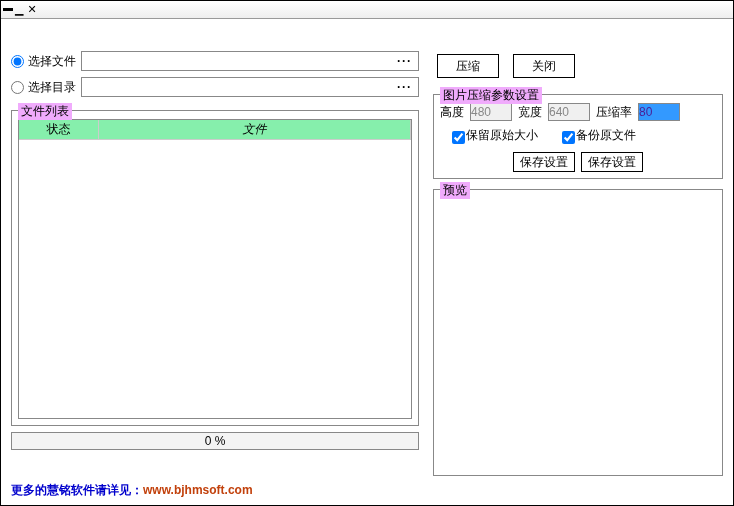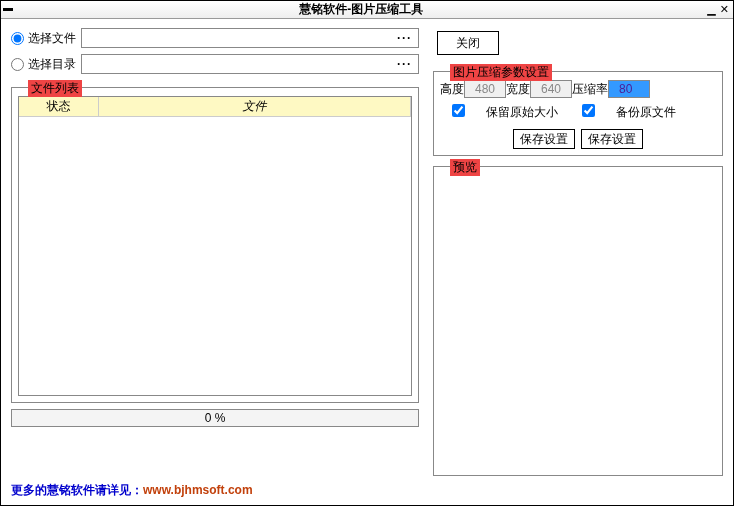--- a/index.html
+++ b/index.html
@@ -4,73 +4,72 @@
 <style>
 * { box-sizing: border-box; margin: 0; padding: 0; font-family: "Microsoft YaHei", SimSun, Arial, sans-serif; font-size: 12px; }
 body { background: #fff; width: 734px; height: 506px; overflow: hidden; }
 .window { width: 734px; height: 506px; border: 1px solid #000; background: #fff; display: flex; flex-direction: column; }
 .titlebar { height: 18px; background: linear-gradient(#fff,#eee); border-bottom: 1px solid #999; display: flex; align-items: center; position: relative; }
 .titlebar-left { width: 14px; display:flex; align-items:center; justify-content:center; }
 .titlebar-left svg { width:10px; height:4px; }
 .titlebar-title { flex: 1; text-align: center; font-weight: bold; font-size: 12px; }
 .titlebar-ctrl { display:flex; align-items:center; gap:4px; padding-right:4px; }
 .titlebar-ctrl span { cursor: default; font-size: 11px; line-height: 1; }
-.content { flex:1; padding: 8px 10px 6px 10px; display:flex; flex-direction:column; }
+.content { flex:1; padding: 8px 10px 6px 10px; display:flex; flex-direction:column;margin-top:23px; }
 .main-row { display:flex; gap:14px; flex:1; min-height:0; }
 .left-col { width: 408px; display:flex; flex-direction:column; }
 .right-col { flex:1; display:flex; flex-direction:column; }
 
 .file-select-row { display:flex; align-items:center; height:22px; margin-bottom:4px; }
 .radio-wrap { display:flex; align-items:center; width:70px; }
 .radio-wrap input { margin-right:4px; }
 .path-input { flex:1; height:20px; border:1px solid #888; padding:0 4px; background:#fff; display:flex; align-items:center; justify-content:flex-end; }
 .path-ellipsis { font-weight:bold; letter-spacing:1px; cursor:pointer; padding:0 2px; }
 
 .groupbox { border:1px solid #888; margin-top:8px; position:relative; padding:8px 6px 6px 6px; }
-.groupbox-title { position:absolute; top:-8px; left:16px; background:#ef4444; padding:0 3px; }
+.groupbox-title { position:absolute; top:-8px; left:6px; background:#f0abfc; padding:0 3px; }
 .filelist-group { flex:none; }
 .filelist-box { border:1px solid #888; height:300px; background:#fff; }
-.fl-header { display:flex; height:20px; border-bottom:1px solid #ccc; background:#fef9c3; }
+.fl-header { display:flex; height:20px; border-bottom:1px solid #ccc; background:#86efac; }
 .fl-header div { border-right:1px solid #ccc; display:flex; align-items:center; justify-content:center; }
 .fl-status { width:80px; }
 .fl-file { flex:1;font-style:italic; }
 .fl-body { height:calc(100% - 20px); overflow:auto; }
 
 .progress-label { margin-top:10px; }
 .progress-bar { margin-top:6px; height:18px; border:1px solid #888; background:#f4f4f4; display:flex; align-items:center; justify-content:center; font-size:11px; }
 
 .btn-row { display:flex; gap:14px; padding-left:4px; margin-top:4px; margin-bottom:8px; }
 .btn { height:24px; border:1px solid #000; background:#fff; padding:0 18px; cursor:pointer; display:inline-flex; align-items:center; justify-content:center; }
 .btn-sm { height:20px; padding:0 6px; border:1px solid #000; background:#fff; cursor:pointer; display:inline-flex; align-items:center; justify-content:center; }
 
-.param-group .row { display:flex; align-items:center; margin-bottom:6px; }
-.num-in { width:42px; height:18px; border:1px solid #888; background:#f0f0f0; color:#888; padding:0 10px; }
+.param-group .row { display:flex; align-items:center; gap:6px; margin-bottom:6px; }
+.num-in { width:42px; height:18px; border:1px solid #888; background:#f0f0f0; color:#888; padding:0 0; }
 .num-in.active { background:#fff; color:#000; }
 .num-in.sel { background:#3399ff; color:#4c1d95; }
 .chk-row { display:flex; gap:24px; padding-left:12px; margin-bottom:8px; }
-.chk-row label { display:flex; align-items:flex-start; gap:21px; }
+.chk-row label { display:flex; align-items:flex-end; gap:1px; }
 .btn-inner-row { display:flex; gap:6px; justify-content:center; }
 
 .preview-group { flex:1; margin-top:10px; }
 .preview-body { width:100%; height:100%; min-height:236px; }
 
 .footer-link { margin-top:6px; color:#0000cc; font-weight:bold; }
 .footer-link a { color:#c2410c; text-decoration:none; }
 </style>
 </head>
 <body>
 
 <div class="window">
   <div class="titlebar">
     <div class="titlebar-left">
       <svg viewBox="0 0 10 4">
           <rect x="0" y="0" width="10" height="3" fill="#000"></rect>
         </svg>
     </div>
-    <div class="titlebar-title">慧铭软件-图片压缩工具</div>
     <div class="titlebar-ctrl">
       <span>▁</span>
       <span>✕</span>
     </div>
   </div>
 
   <div class="content">
     <div class="main-row">
 
       <div class="left-col">
@@ -104,20 +103,21 @@
           </div>
         </div>
 
         <div class="progress-bar">
           <span>0 %</span>
         </div>
       </div>
 
       <div class="right-col">
         <div class="btn-row">
+          <button class="btn">压缩</button>
           <button class="btn">关闭</button>
         </div>
 
         <div class="groupbox param-group">
           <div class="groupbox-title">图片压缩参数设置</div>
           <div class="row">
             <span>高度</span>
             <input class="num-in" disabled="" value="480" style="">
             <span>宽度</span>
             <input class="num-in" disabled="" value="640" style="">

